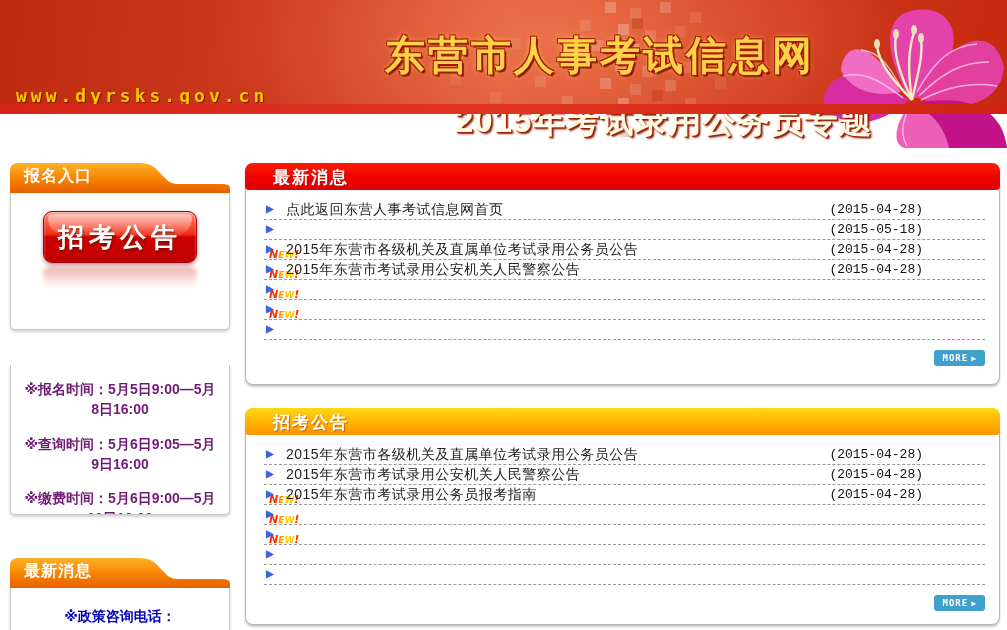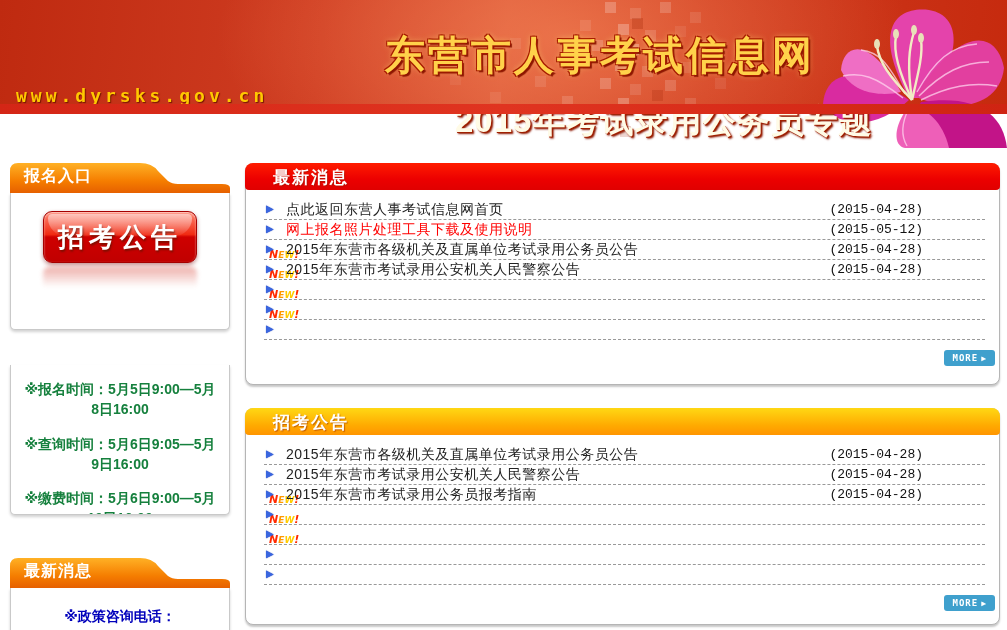--- a/index.html
+++ b/index.html
@@ -80,21 +80,21 @@
     background:linear-gradient(180deg,rgba(255,255,255,.55),rgba(255,255,255,.05));
   }
   .button-reflection {
     width:154px; height:24px; margin:4px auto 0; border-radius:6px;
     background:linear-gradient(180deg,rgba(205,30,15,.35),rgba(255,255,255,0) 85%);
     filter:blur(2px);
   }
 
   .time-line {
     margin:5px 10px 14px; text-align:center;
-    font-size:14px; font-weight:bold; line-height:1.45; color:#15803d;
+    font-size:14px; font-weight:bold; line-height:1.45; color:#701a75;
   }
   .phone-line {
     margin:2px 8px 4px; text-align:center;
     font-size:14px; font-weight:bold; line-height:1.5; color:#0000bb;
   }
 
   
   .main-col { position:absolute; left:245px; top:163px; width:755px; }
   .news-box { position:absolute; left:0; width:755px; background:#fff;
     border:1px solid #b5b5b5; border-radius:8px;
@@ -124,21 +124,21 @@
     display:inline-block; margin-left:5px;
     font-weight:bold; font-style:italic; font-size:11px; letter-spacing:0;
     font-family:"DejaVu Sans",sans-serif;
     margin-top:48px;
   }
   .new-badge span:nth-child(2), .new-badge span:nth-child(3) { font-size:9px; }
   .item-date {
     position:absolute; right:62px; top:2px; font-size:13px; color:#111111;
     font-family:"Liberation Mono","DejaVu Sans Mono",monospace;
   }
-  .more-line { text-align:right; padding:7px 4px 0 0; }
+  .more-line { text-align:right; padding:7px 14px 0 0; }
   .more-button {
     display:inline-block; background:#3fa0cd; border:none; border-radius:3px;
     color:#ffffff; font-size:9px; font-weight:bold; letter-spacing:1px;
     padding:3px 8px; cursor:pointer;
     font-family:"DejaVu Sans Mono",monospace;
   }
   .more-arrow { font-size:8px; margin-left:3px; }
 </style>
 </head>
 <body>
@@ -267,23 +267,22 @@
     </div>
     <div class="rows">
       <div class="row">
         <span class="bullet">▶</span>
         <a href="#" class="item-link" style="color: rgb(34, 34, 34); text-align: center;">点此返回东营人事考试信息网首页</a>
         <span class="new-badge"><span style="color: rgb(255, 42, 0);">N</span><span style="color: rgb(255, 153, 0);">E</span><span style="color: rgb(255, 204, 0);">W</span><span style="color: rgb(255, 42, 0);">!</span></span>
         <span class="item-date">(2015-04-28)</span>
       </div>
       <div class="row">
         <span class="bullet">▶</span>
-        <a href="#" class="item-link" style="color: rgb(255, 0, 0);">网上报名照片处理工具下载及使用说明</a>
-        <span class="new-badge"><span style="color: rgb(255, 42, 0);">N</span><span style="color: rgb(255, 153, 0);">E</span><span style="color: rgb(255, 204, 0);">W</span><span style="color: rgb(255, 42, 0);">!</span></span>
-        <span class="item-date">(2015-05-12)</span>
+        <span class="new-badge"><span style="color: rgb(255, 42, 0);">N</span><span style="color: rgb(255, 153, 0);">E</span><span style="color: rgb(255, 204, 0);">W</span><span style="color: rgb(255, 42, 0);">!</span></span>
+        <span class="item-date">(2015-05-18)</span>
       </div>
       <div class="row">
         <span class="bullet">▶</span>
         <a href="#" class="item-link" style="color: rgb(34, 34, 34);">2015年东营市各级机关及直属单位考试录用公务员公告</a>
         <span class="new-badge"><span style="color: rgb(255, 42, 0);">N</span><span style="color: rgb(255, 153, 0);">E</span><span style="color: rgb(255, 204, 0);">W</span><span style="color: rgb(255, 42, 0);">!</span></span>
         <span class="item-date">(2015-04-28)</span>
       </div>
       <div class="row">
         <span class="bullet">▶</span>
         <a href="#" class="item-link" style="color: rgb(34, 34, 34);">2015年东营市考试录用公安机关人民警察公告</a>

